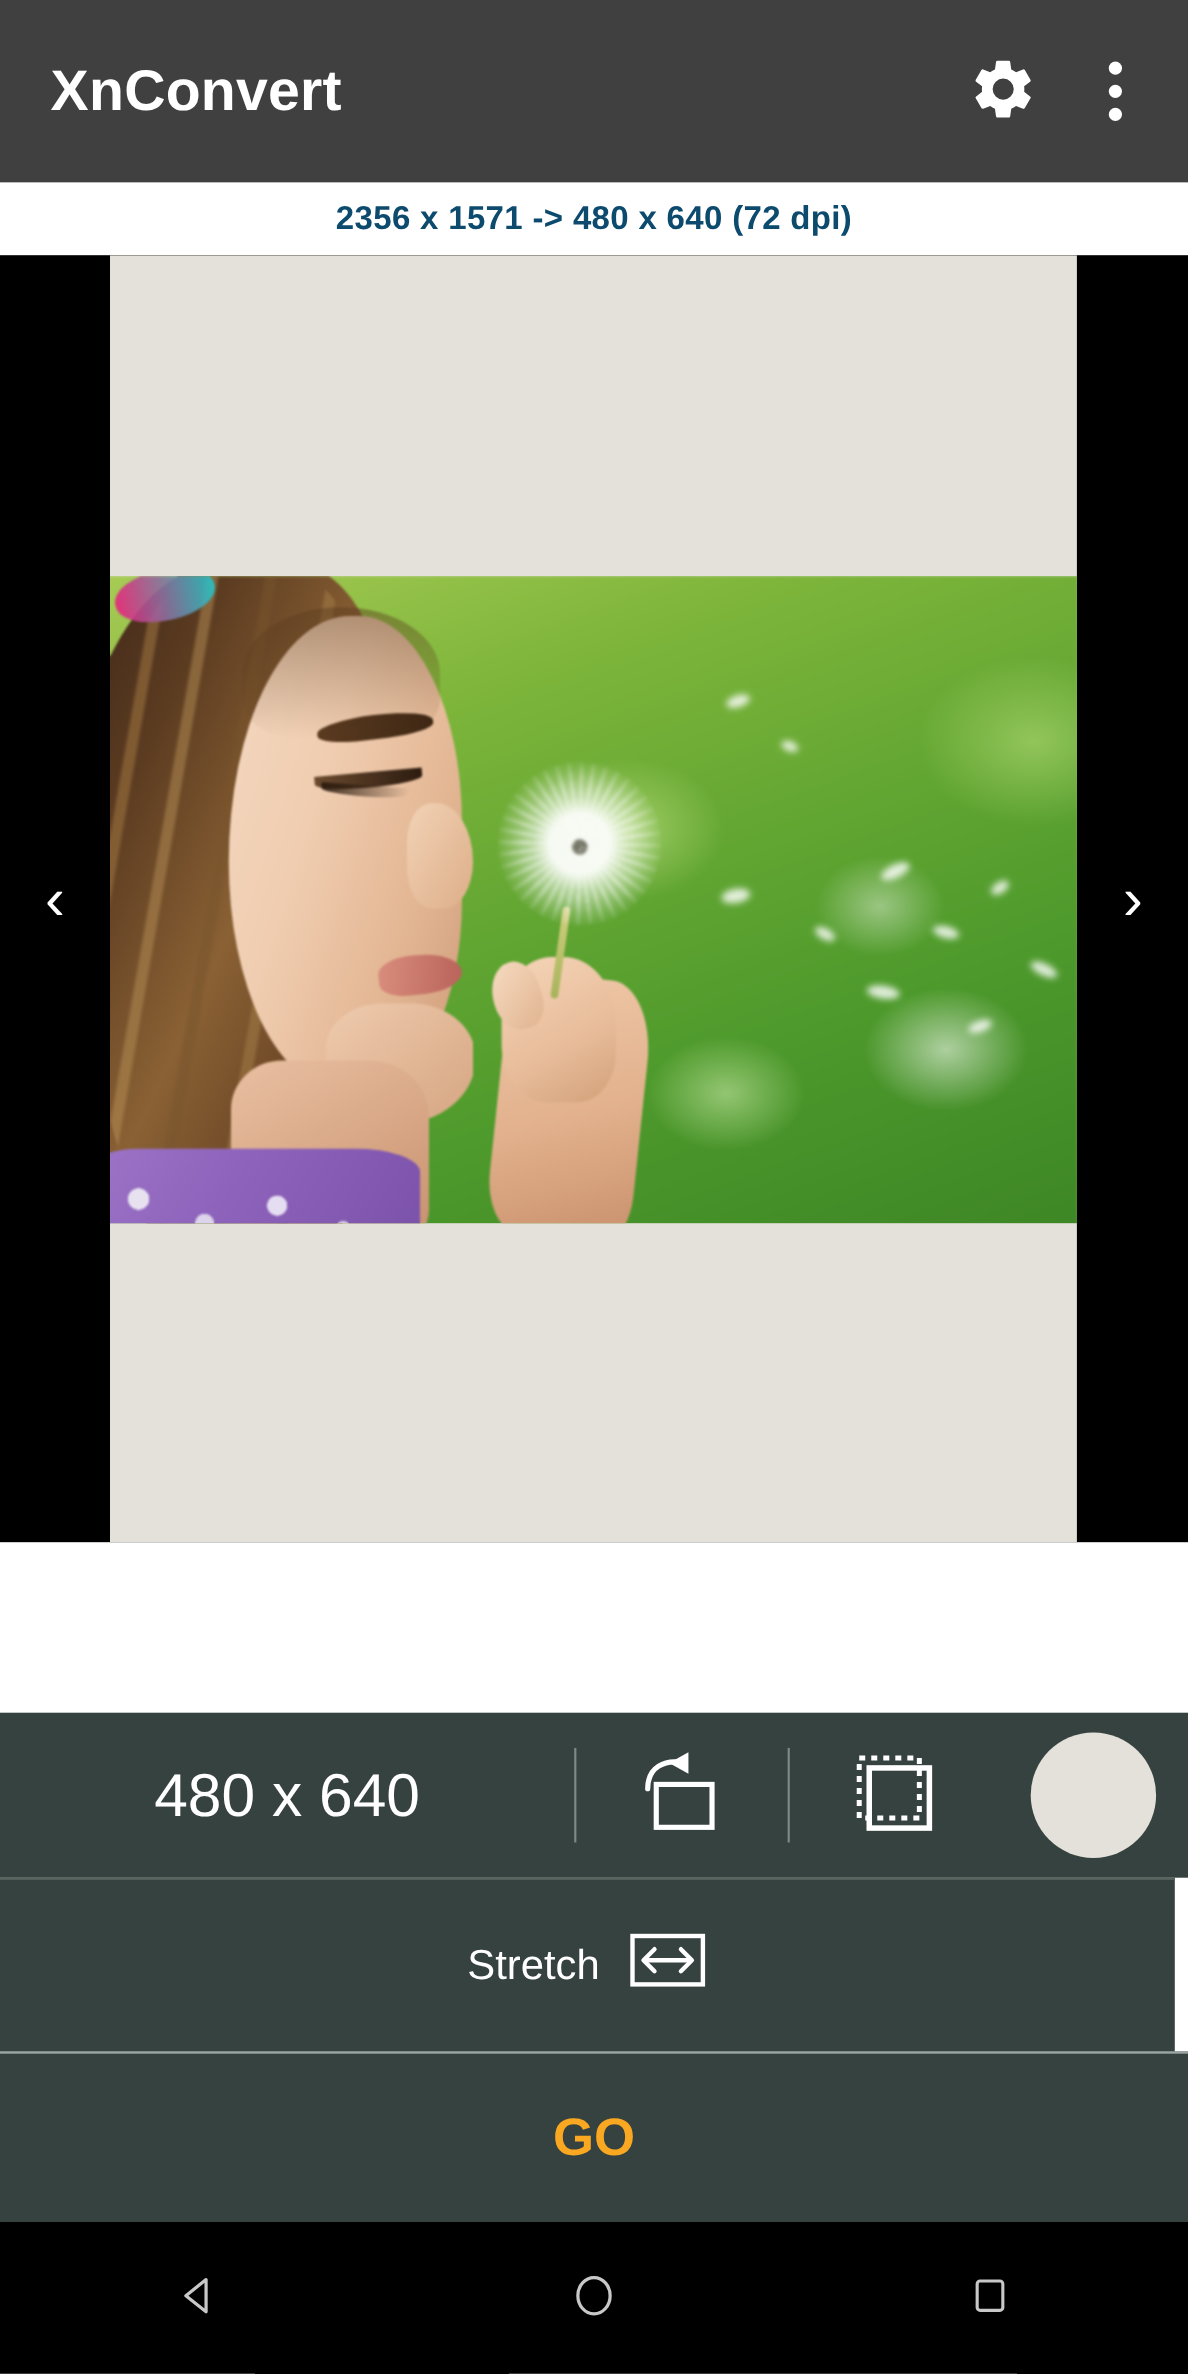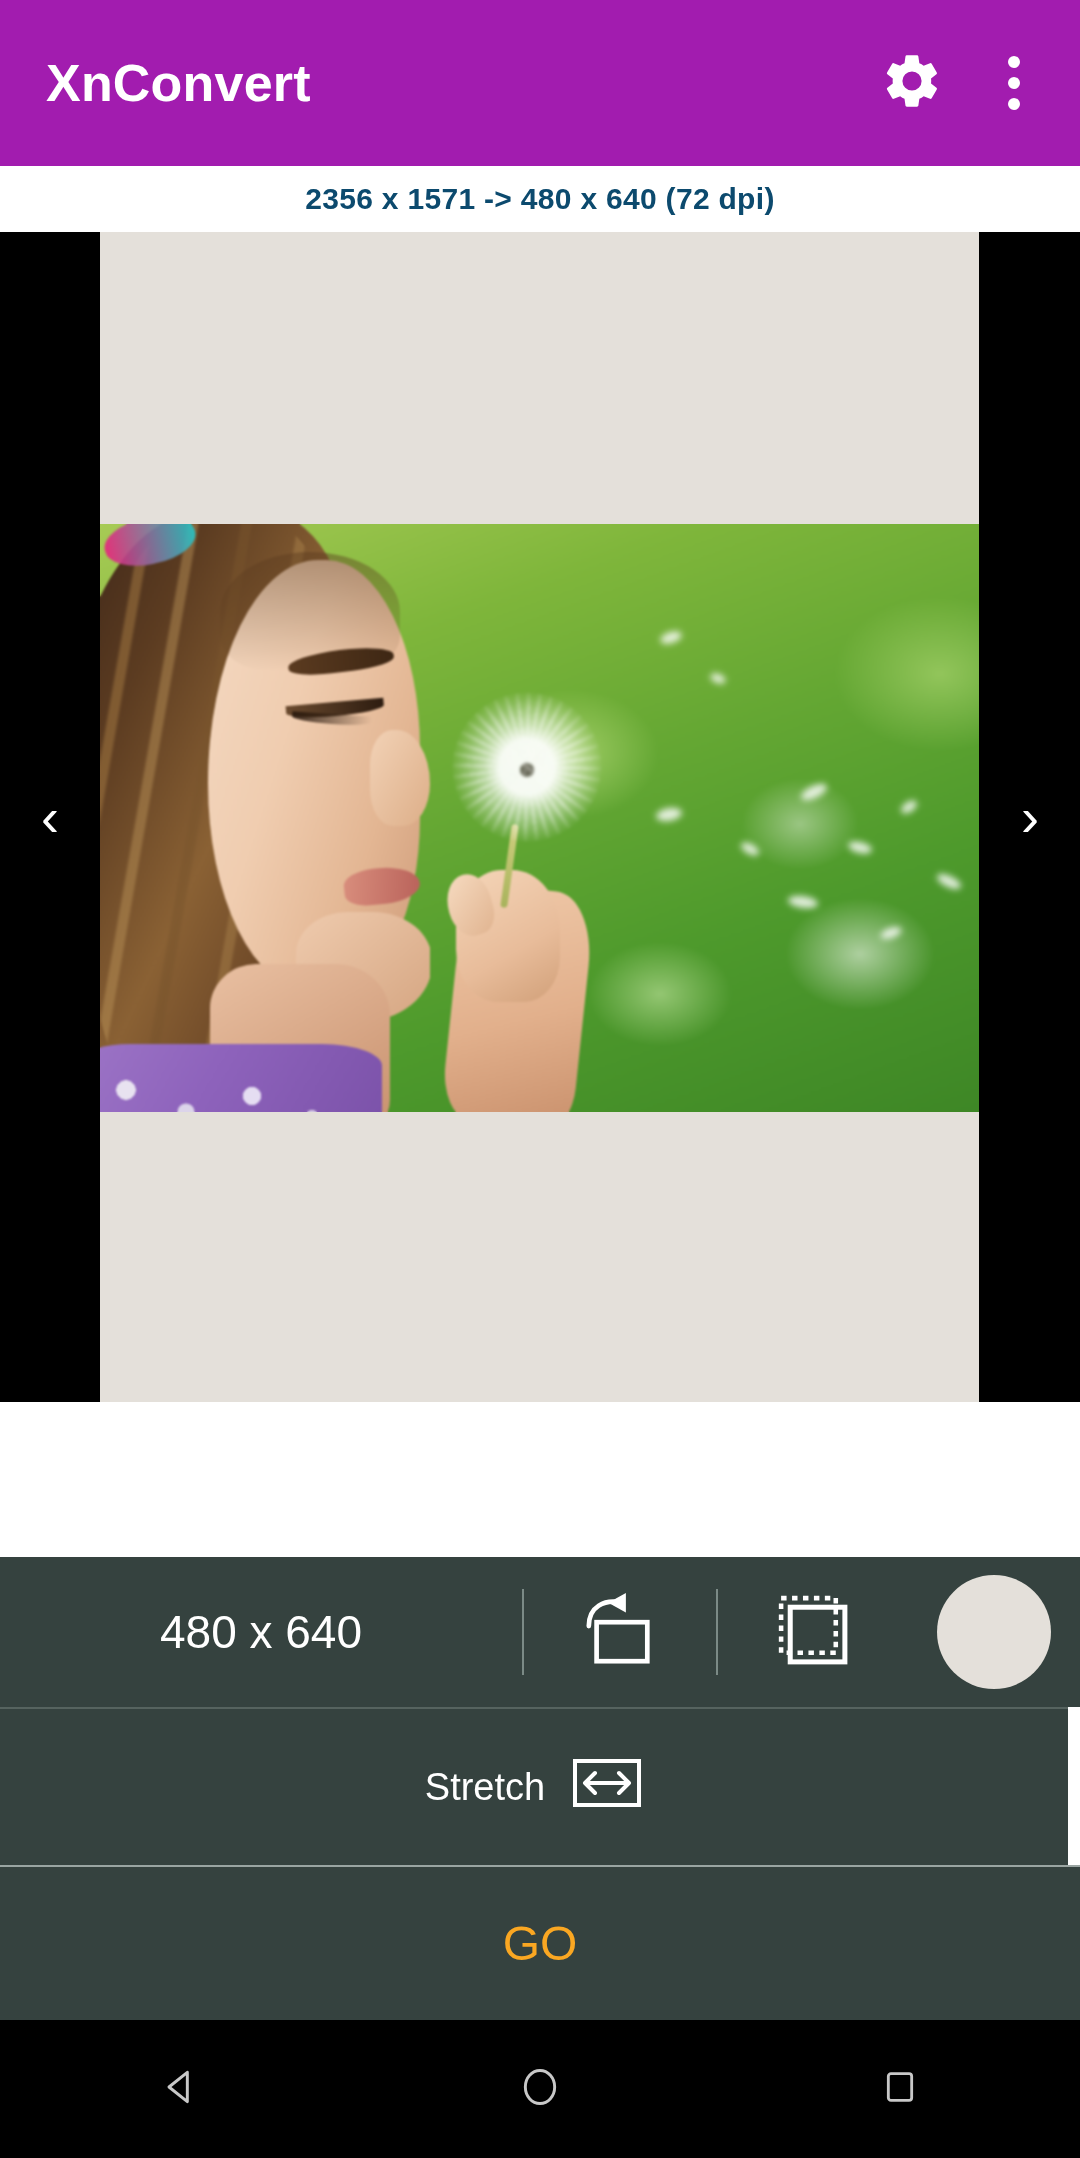--- a/index.html
+++ b/index.html
@@ -7,21 +7,21 @@
     width:1080px; height:2158px;
     background:#000;
     font-family:"Liberation Sans", sans-serif;
     overflow:hidden;
   }
   #app { position:relative; width:1080px; height:2158px; background:#fff; }
 
   
   .appbar {
     position:absolute; left:0; top:0; width:1080px; height:166px;
-    background:#a21caf;
+    background:#404040;
     display:flex; align-items:center;
   }
   .app-title {
     margin-left:46px;
     font-size:52px; font-weight:bold; color:#fff;
     letter-spacing:0.2px;
   }
   .appbar-actions {
     margin-left:auto; display:flex; align-items:center;
   }
@@ -223,21 +223,21 @@
   .resize-label {
     margin-left:48px; font-size:46px; color:#616161;
   }
 
   
   .dims-row {
     position:absolute; left:0; top:1557px; width:1080px; height:150px;
     background:#35423F; display:flex; align-items:center;
   }
   .dims-value {
-    width:522px; text-align:center; font-size:46px; color:#fff;
+    width:522px; text-align:center; font-size:55px; color:#fff;
   }
   .vsep { width:2px; height:86px; background:#7B8A86; }
   .rotate-cell, .ratio-cell {
     flex:0 0 auto; display:flex; align-items:center; justify-content:center;
   }
   .rotate-cell { width:192px; }
   .ratio-cell { width:190px; }
   .swatch-cell { flex:1; display:flex; align-items:center; justify-content:center; }
   .swatch {
     width:114px; height:114px; border-radius:50%; background:#E4E0DA;
@@ -255,21 +255,21 @@
   }
   .fit-tab.selected { background:#9AA5A2; }
 
   
   .action-row {
     position:absolute; left:0; top:1865px; width:1080px; height:155px;
     background:#35423F; display:flex; align-items:center;
     border-top:2px solid #9AA5A2;
   }
   .action-btn {
-    flex:1; text-align:center; font-size:48px; color:#FAA722;
+    flex:1; text-align:center; font-size:48px; color:#FAA722;font-weight:bold;
   }
 
   
   .sysnav {
     position:absolute; left:0; top:2020px; width:1080px; height:138px;
     background:#000; display:flex; align-items:center; justify-content:space-around;
   }
   .sysnav-btn { width:180px; height:138px; display:flex; align-items:center; justify-content:center; }
 </style>
 </head>

